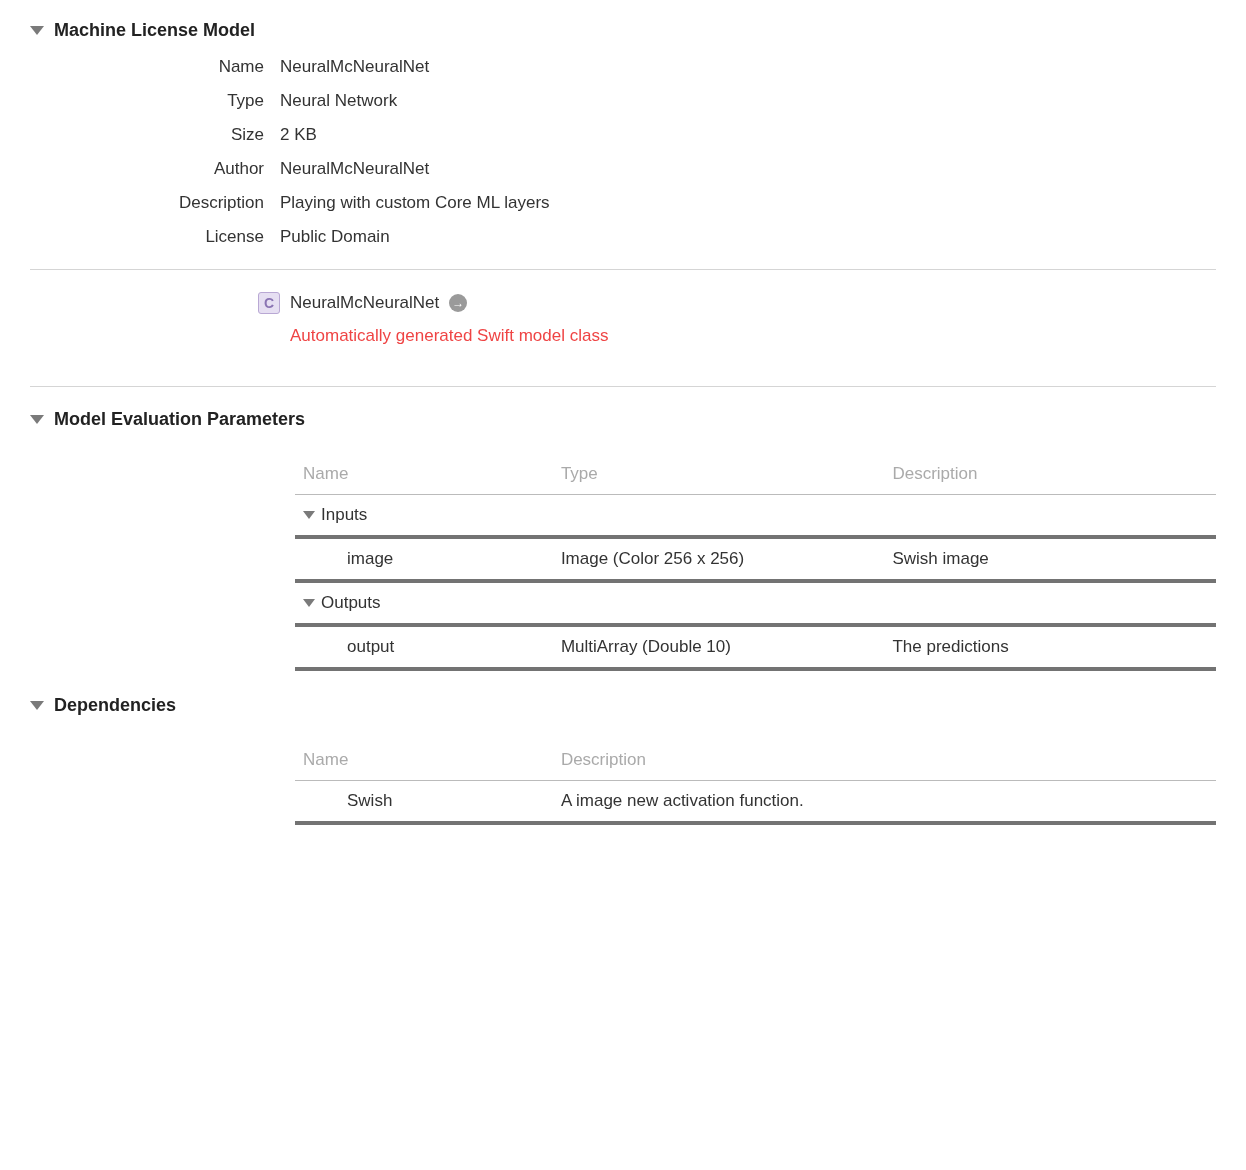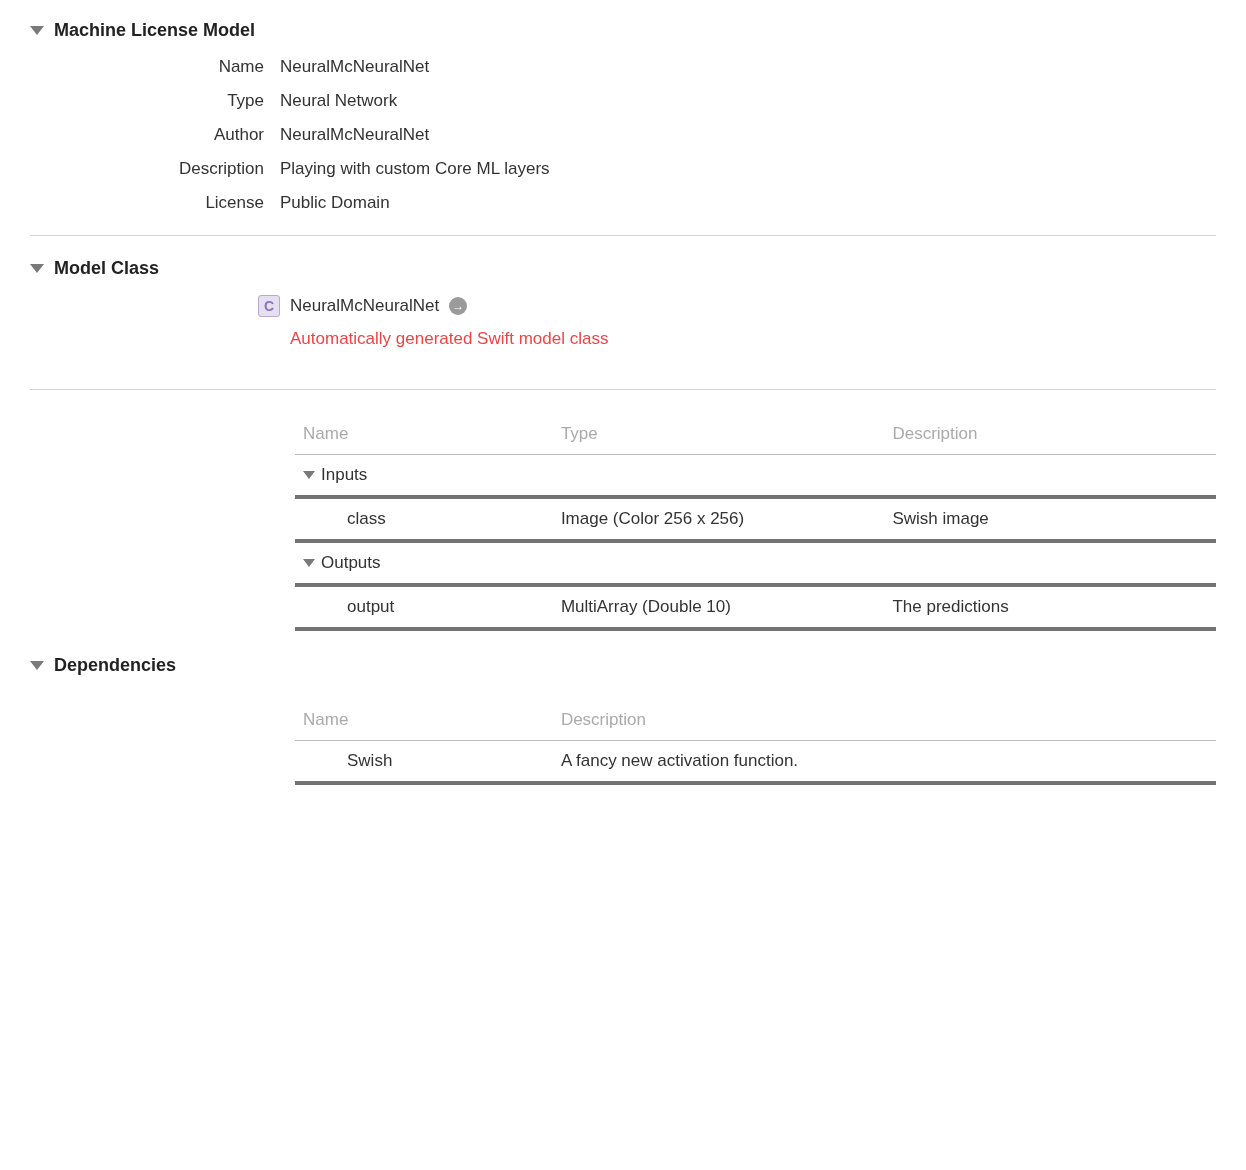--- a/index.html
+++ b/index.html
@@ -173,74 +173,78 @@
   <div class="kv-rows">
     <div class="kv-row">
       <div class="kv-label">Name</div>
       <div class="kv-value">NeuralMcNeuralNet</div>
     </div>
     <div class="kv-row">
       <div class="kv-label">Type</div>
       <div class="kv-value">Neural Network</div>
     </div>
     <div class="kv-row">
+      <div class="kv-label">Size</div>
+      <div class="kv-value">2 KB</div>
+    </div>
+    <div class="kv-row">
       <div class="kv-label">Author</div>
       <div class="kv-value">NeuralMcNeuralNet</div>
     </div>
     <div class="kv-row">
       <div class="kv-label">Description</div>
       <div class="kv-value">Playing with custom Core ML layers</div>
     </div>
     <div class="kv-row">
       <div class="kv-label">License</div>
       <div class="kv-value">Public Domain</div>
     </div>
   </div>
 </div>
 
 <hr class="divider">
 
 <div class="section">
-  <div class="section-header">
-    <span class="disclosure-triangle"></span>
-    <span class="section-title">Model Class</span>
-  </div>
   <div class="model-class-block">
     <div class="class-row">
       <span class="class-icon">C</span>
       <span class="class-name">NeuralMcNeuralNet</span>
       <span class="arrow-circle"></span>
     </div>
     <div class="class-desc">Automatically generated Swift model class</div>
   </div>
 </div>
 
 <hr class="divider">
 
 <div class="section">
+  <div class="section-header">
+    <span class="disclosure-triangle"></span>
+    <span class="section-title">Model Evaluation Parameters</span>
+  </div>
   <div class="table-block">
     <table class="params-table">
       <thead>
         <tr>
           <th class="col-name">Name</th>
           <th class="col-type">Type</th>
           <th class="col-desc">Description</th>
         </tr>
       </thead>
       <tbody>
         <tr class="group-row">
           <td colspan="3">
             <span class="group-cell">
               <span class="group-triangle"></span>
               <span>Inputs</span>
             </span>
           </td>
         </tr>
         <tr class="item-row">
-          <td>class</td>
+          <td>image</td>
           <td>Image (Color 256 x 256)</td>
           <td>Swish image</td>
         </tr>
         <tr class="group-row">
           <td colspan="3">
             <span class="group-cell">
               <span class="group-triangle"></span>
               <span>Outputs</span>
             </span>
           </td>
@@ -264,18 +268,18 @@
     <table class="params-table deps-table">
       <thead>
         <tr>
           <th class="col-name">Name</th>
           <th class="col-desc-wide">Description</th>
         </tr>
       </thead>
       <tbody>
         <tr class="item-row">
           <td>Swish</td>
-          <td>A fancy new activation function.</td>
+          <td>A image new activation function.</td>
         </tr>
       </tbody>
     </table>
   </div>
 </div>
 
 </body></html>

